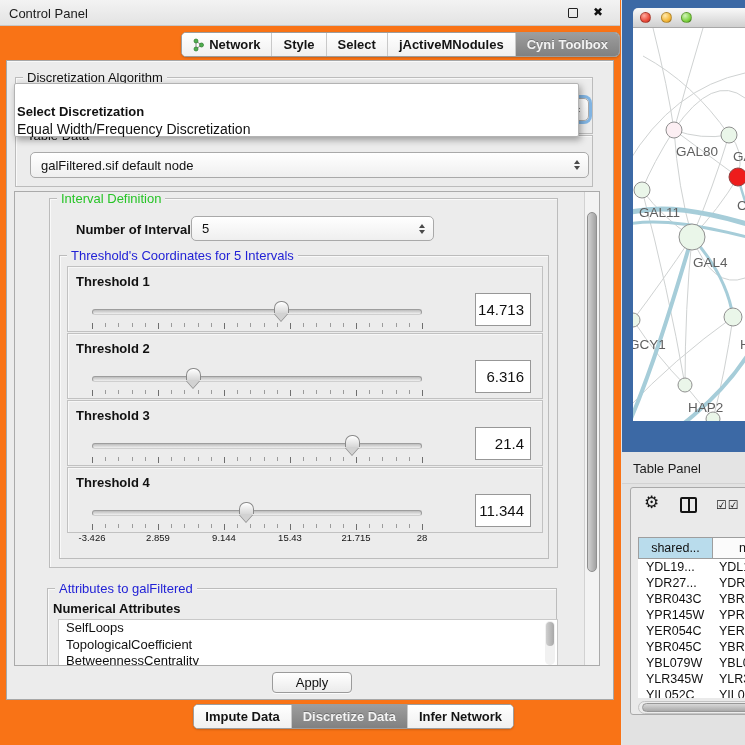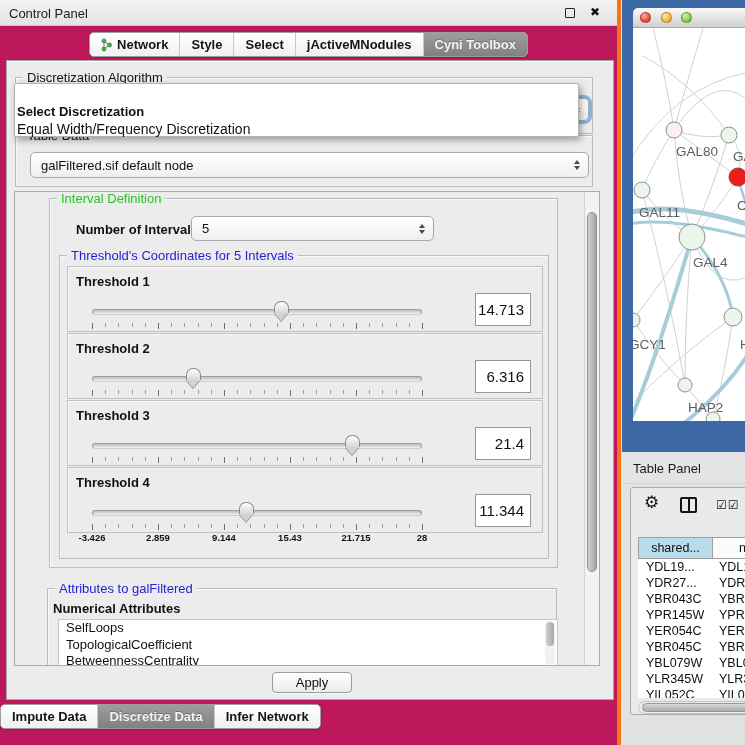--- a/index.html
+++ b/index.html
@@ -1,27 +1,27 @@
 <!DOCTYPE html>
 <html><head>
 <meta charset="utf-8">
 <style>
   *{margin:0;padding:0;box-sizing:border-box}
   html,body{width:745px;height:745px;overflow:hidden}
   body{font-family:"Liberation Sans","DejaVu Sans",sans-serif;font-size:13px;color:#111;background:#e5e5e5;position:relative}
   #app{position:absolute;left:0;top:0;width:745px;height:745px;overflow:hidden;background:#e5e5e5}
 
   
-  .control-panel{position:absolute;left:0;top:0;width:621px;height:745px;background:#be185d;border-right:4px solid #f97316}
+  .control-panel{position:absolute;left:0;top:0;width:621px;height:745px;background:#f97316;border-right:1px solid #f97316}
   .cp-titlebar{position:absolute;left:0;top:0;width:100%;height:26px;background:linear-gradient(#f3f3f3,#e3e3e3);border-bottom:1px solid #c6c6c6}
   .cp-title{position:absolute;left:9px;top:6px;font-size:13px;color:#1b1b1b}
   .float-btn{position:absolute;right:42px;top:8px;width:10px;height:10px;border:1.5px solid #222;border-radius:1px;background:transparent}
   .close-btn{position:absolute;right:17px;top:6px;font-size:12px;font-weight:bold;color:#111;line-height:12px}
 
-  .cp-tabs{position:absolute;left:0;top:32px;width:100%;display:flex;justify-content:center}
+  .cp-tabs{position:absolute;left:0;top:32px;width:100%;display:flex;justify-content:flex-end}
   .seg{display:flex;border:1px solid #9d9d9d;border-radius:5px;overflow:hidden;background:#fbfbfb;box-shadow:0 1px 2px rgba(0,0,0,.18)}
   .seg .tab{height:23px;padding:3px 11px;font-size:13px;font-weight:bold;color:#141414;background:linear-gradient(#ffffff,#f0f0f0);border-left:1px solid #c9c9c9;display:flex;align-items:center;gap:5px;white-space:nowrap}
   .seg .tab:first-child{border-left:none}
   .seg .tab.selected{background:linear-gradient(#9d9d9d,#818181);color:#f3f3f3;text-shadow:0 -1px 0 rgba(0,0,0,.25)}
 
   .cp-main{position:absolute;left:6px;top:60px;width:608px;height:640px;background:#ececec;border:1px solid #a7a7a7;box-shadow:inset 0 1px 0 rgba(255,255,255,.7)}
 
   .group{position:absolute;border:1px solid #bcbcbc;box-shadow:inset 1px 1px 0 rgba(255,255,255,.7)}
   .group-title{position:absolute;top:-8px;left:7px;background:#ececec;padding:0 4px;font-size:13px;line-height:15px;white-space:nowrap}
   .t-green{color:#27c427}
@@ -44,31 +44,31 @@
 
   .bold-label{font-weight:bold;font-size:13px;position:absolute;white-space:nowrap}
 
   .th-row{position:absolute;left:7px;width:476px;height:66px;border:1px solid #c1c1c1;background:#ececec;box-shadow:inset 1px 1px 0 rgba(255,255,255,.6)}
   .track-wrap{position:absolute;left:24px;top:34px;width:330px;height:42px}
   .sl-track{position:absolute;left:0;top:8px;width:100%;height:6px;border-radius:4px;background:linear-gradient(#bdbdbd,#f0f0f0);border:1px solid #9d9d9d;border-bottom-color:#cfcfcf}
   .sl-thumb{position:absolute;top:0;width:15px;height:12px;border:1px solid #8a8a8a;border-bottom:none;border-radius:7px 7px 0 0;background:linear-gradient(#ffffff,#d7d7d7);box-shadow:inset 0 1px 0 #fff;z-index:2}
   .sl-thumb::after{content:"";position:absolute;left:-1px;top:11px;width:0;height:0;border-left:7.5px solid transparent;border-right:7.5px solid transparent;border-top:8px solid #d2d2d2;filter:drop-shadow(0 1px 0 #8a8a8a)}
   .ticks{position:absolute;left:0;top:22px;width:100%;height:6px;background-image:repeating-linear-gradient(to right,#9b9b9b 0,#9b9b9b 1px,transparent 1px,transparent 13.2px);background-size:100% 4px;background-repeat:no-repeat}
   .major{position:absolute;top:0;width:1px;height:6px;background:#6e6e6e}
-  .ticklab{position:absolute;top:8px;transform:translateX(-50%);font-size:9.5px;font-weight:700;color:#141414;white-space:nowrap}
+  .ticklab{position:absolute;top:8px;transform:translateX(-50%);font-size:9.5px;font-weight:400;color:#141414;white-space:nowrap}
   .value-box{position:absolute;left:407px;top:26px;width:56px;height:33px;background:#fff;border:1px solid #979797;font-size:15px;display:flex;align-items:center;justify-content:flex-end;padding-right:6px}
 
   .attr-list{position:absolute;background:#fff;border:1px solid #c9c9c9;overflow:hidden}
   .attr-item{padding:1px 0 1px 7px;font-size:13px;line-height:14.5px}
   .list-vscroll{position:absolute;right:2px;top:1px;width:10px;height:44px;background:#f1f1f1;border-radius:5px}
   .list-vscroll .vthumb2{position:absolute;left:1px;top:1px;width:8px;height:24px;border-radius:4px;background:linear-gradient(90deg,#cfcfcf,#a8a8a8)}
 
   .button{position:absolute;border:1px solid #9b9b9b;border-radius:4px;background:linear-gradient(#ffffff,#ebebeb);font-size:13px;display:flex;align-items:center;justify-content:center;box-shadow:0 1px 0 rgba(255,255,255,.8)}
 
-  .bottom-tabs{position:absolute;left:0;top:704px;width:514px;display:flex;justify-content:flex-start}
+  .bottom-tabs{position:absolute;left:0;top:704px;width:514px;display:flex;justify-content:flex-end}
 
   
   .network-area{position:absolute;left:622px;top:0;width:123px;height:452px;background:#3c69a5}
   .net-window{position:absolute;left:11px;top:8px;width:112px;height:413px}
   .net-titlebar{position:absolute;left:0;top:0;width:100%;height:20px;background:linear-gradient(#f9f9f9,#d0d0d0);border-radius:5px 0 0 0;border-bottom:1px solid #a8a8a8}
   .tl{position:absolute;top:4px;width:11px;height:11px;border-radius:50%;border:0.5px solid rgba(0,0,0,.25)}
   .tl-red{left:7px;background:radial-gradient(circle at 35% 30%,#ffab9e,#eb4b3a 62%,#bd3427)}
   .tl-yellow{left:28px;background:radial-gradient(circle at 35% 30%,#ffe9ad,#f3b73a 62%,#cf9020)}
   .tl-green{left:48px;background:radial-gradient(circle at 35% 30%,#d2f3b9,#7ed341 62%,#4f9e1f)}
   .net-canvas{position:absolute;left:0;top:20px;width:112px;height:393px;background:#fff;overflow:hidden}

